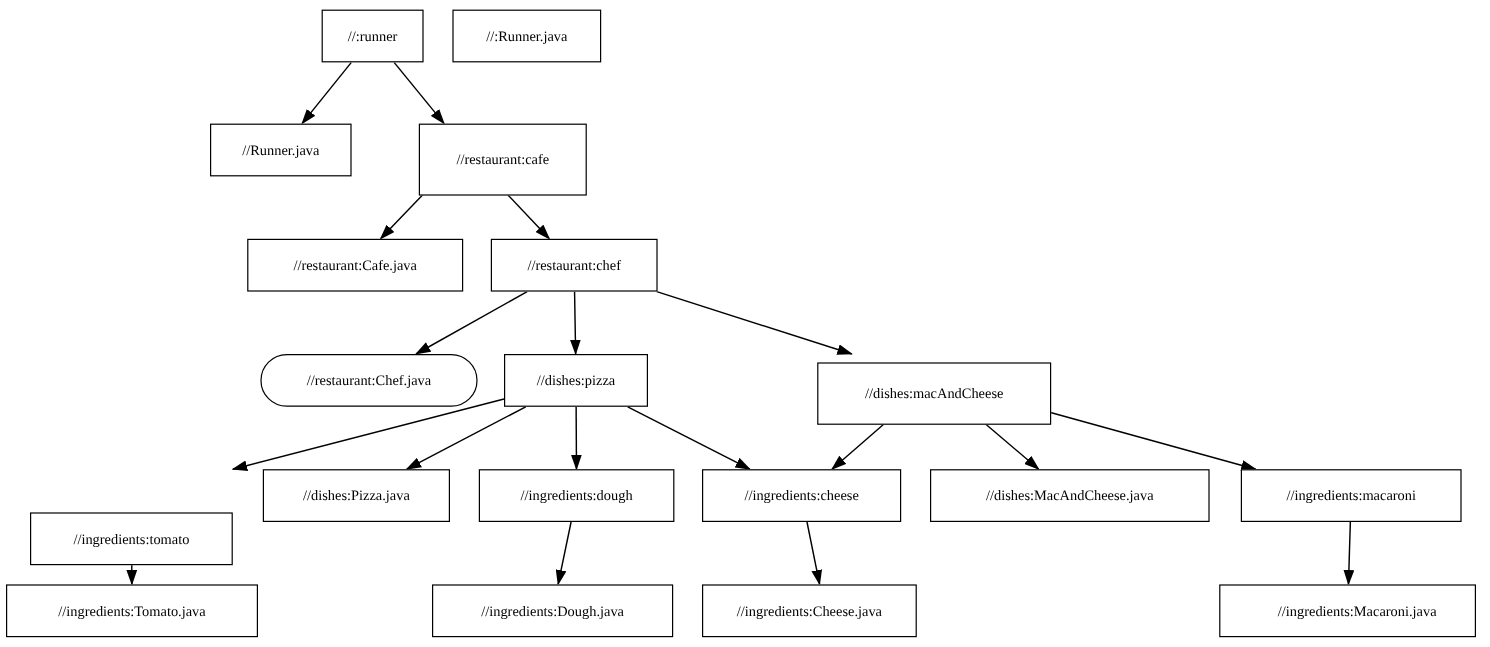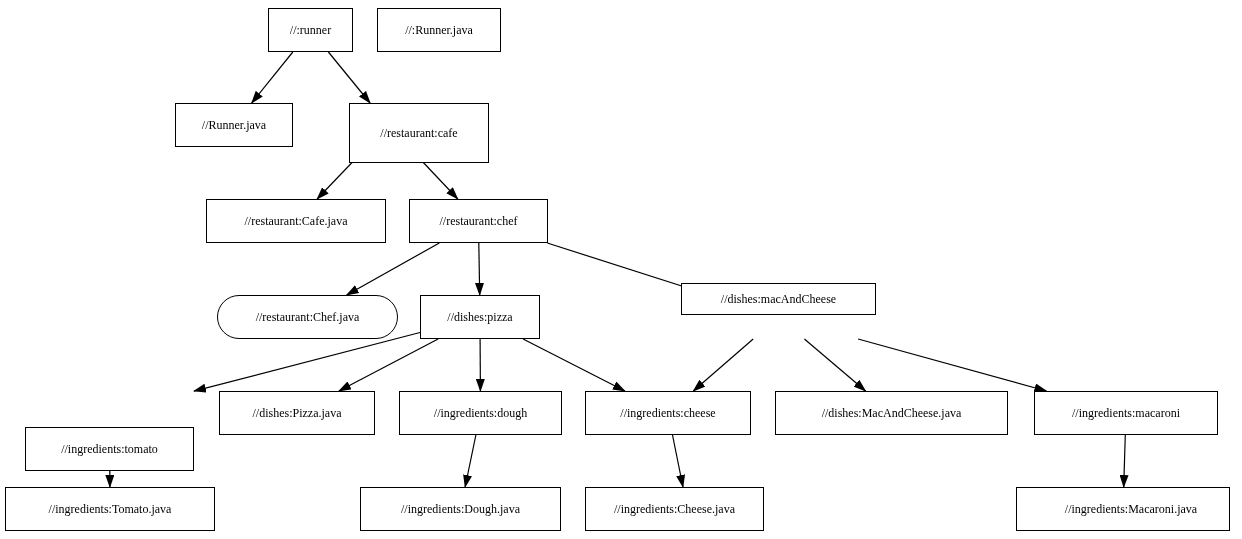--- a/index.html
+++ b/index.html
@@ -65,21 +65,21 @@
   </svg>
   <div id="node-layer">
       <div class="node" style="left: 268px; top: 8px; width: 85px; height: 44px;">//:runner</div>
       <div class="node" style="left: 377px; top: 8px; width: 124px; height: 44px;">//:Runner.java</div>
       <div class="node" style="left: 175px; top: 103px; width: 118px; height: 44px;">//Runner.java</div>
       <div class="node" style="left: 322px; top: 103px; width: 140px; height: 60px; margin-left: 27px;">//restaurant:cafe</div>
       <div class="node" style="left: 206px; top: 199px; width: 180px; height: 44px;">//restaurant:Cafe.java</div>
       <div class="node" style="left: 409px; top: 199px; width: 139px; height: 44px;">//restaurant:chef</div>
       <div class="node" style="left: 217px; top: 295px; width: 181px; height: 44px; border-radius: 22px;">//restaurant:Chef.java</div>
       <div class="node" style="left: 420px; top: 295px; width: 120px; height: 44px;">//dishes:pizza</div>
-      <div class="node" style="left: 681px; top: 283px; width: 195px; height: 32px;">//dishes:macAndCheese</div>
+      <div class="node" style="left: 681px; top: 302px; width: 195px; height: 52px;">//dishes:macAndCheese</div>
       <div class="node" style="left: 25px; top: 391px; width: 169px; height: 44px; margin-top: 36px;">//ingredients:tomato</div>
       <div class="node" style="left: 219px; top: 391px; width: 156px; height: 44px;">//dishes:Pizza.java</div>
       <div class="node" style="left: 399px; top: 391px; width: 163px; height: 44px;">//ingredients:dough</div>
       <div class="node" style="left: 585px; top: 391px; width: 166px; height: 44px;">//ingredients:cheese</div>
       <div class="node" style="left: 775px; top: 391px; width: 233px; height: 44px;">//dishes:MacAndCheese.java</div>
       <div class="node" style="left: 1034px; top: 391px; width: 184px; height: 44px;">//ingredients:macaroni</div>
       <div class="node" style="left: 5px; top: 487px; width: 210px; height: 44px;">//ingredients:Tomato.java</div>
       <div class="node" style="left: 360px; top: 487px; width: 201px; height: 44px;">//ingredients:Dough.java</div>
       <div class="node" style="left: 585px; top: 487px; width: 179px; height: 44px;">//ingredients:Cheese.java</div>
       <div class="node" style="left: 1016px; top: 487px; width: 214px; height: 44px; padding-left: 16px;">//ingredients:Macaroni.java</div>

